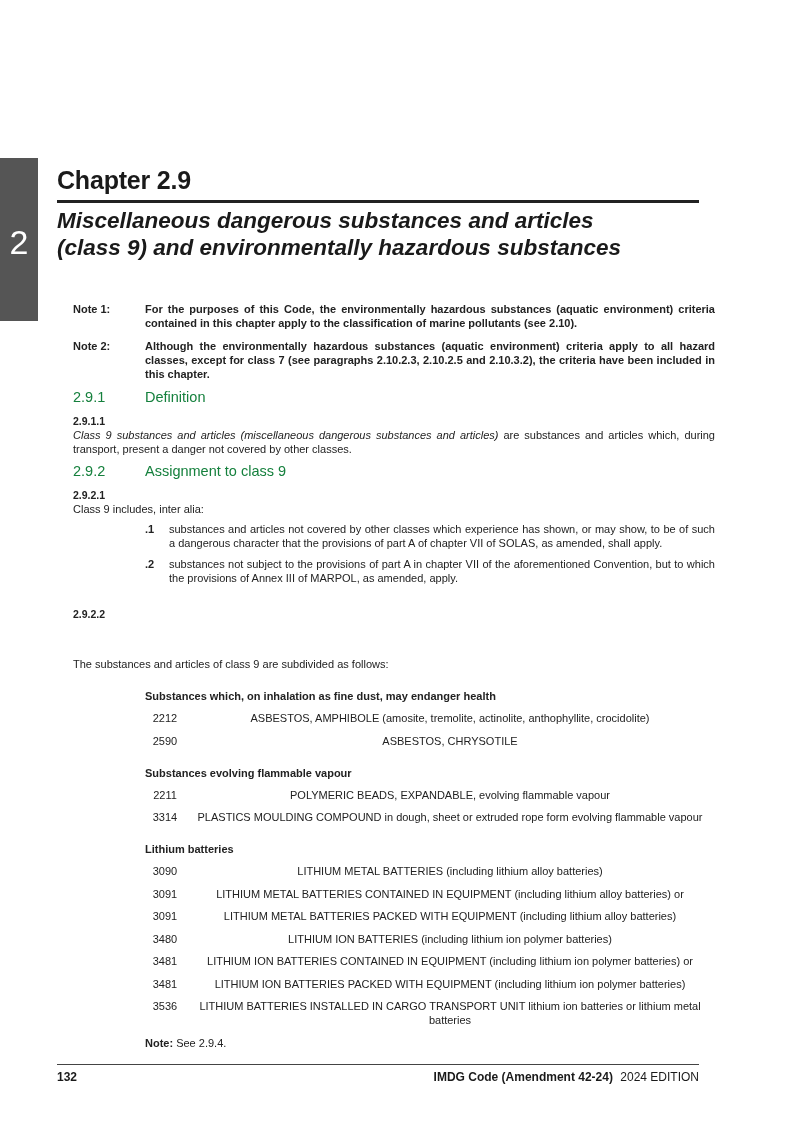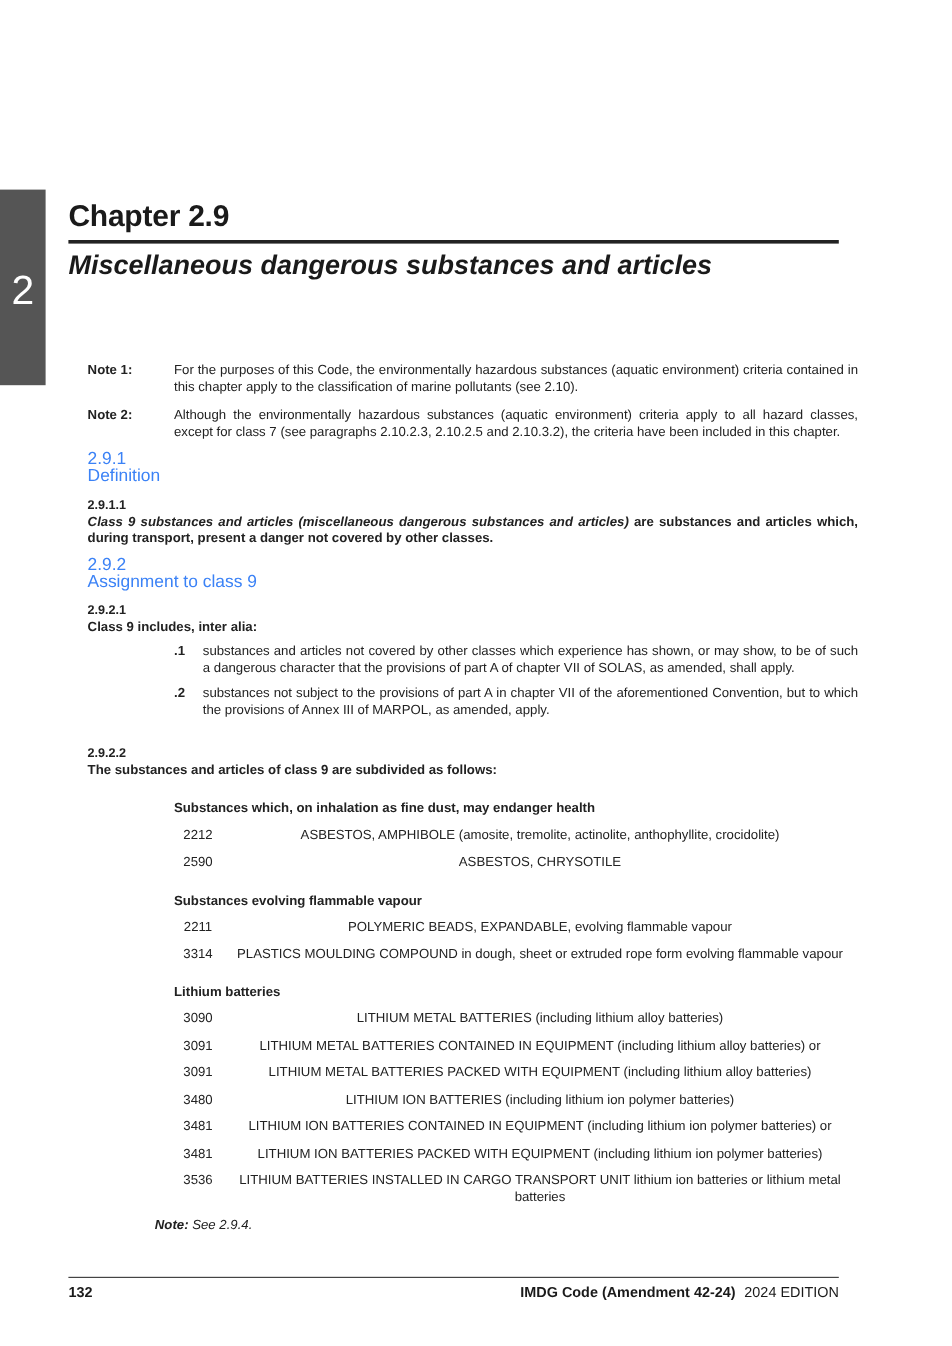--- a/index.html
+++ b/index.html
@@ -45,41 +45,41 @@
   .content {
     position: absolute;
     left: 73px; top: 302px;
     width: 642px;
     font-size: 11px;
     line-height: 14px;
     color: #222;
   }
   .note { display: flex; margin-bottom: 9px; }
   .note .lbl { width: 72px; flex: none; font-weight: bold; }
-  .note .txt { flex: 1; text-align: justify; }
+  .note .txt { flex: 1; text-align: justify; font-weight: bold; }
   .sec-head {
     display: flex; font-size: 14.5px;
-    margin-bottom: 10px; color: #3b82f6; flex-direction: column;
+    margin-bottom: 10px; color: #15803d;
   }
   .sec-head .num { width: 72px; flex: none; }
   .para { display: flex; margin-bottom: 8px; flex-direction: column; }
   .para .num { width: 72px; flex: none; font-weight: bold; font-size: 10.5px; }
-  .para .txt { flex: 1; text-align: justify; font-weight: bold; }
+  .para .txt { flex: 1; text-align: justify; }
   .sub-items { margin-left: 72px; }
   .sub-item { display: flex; margin-bottom: 7px; }
   .sub-item .n { width: 24px; flex: none; font-weight: bold; }
   .sub-item .t { flex: 1; text-align: justify; }
   .group-head {
     margin-left: 72px; font-weight: bold;
     margin-top: 18px; margin-bottom: 8px;
   }
   .un-row { margin-left: 72px; display: flex; margin-bottom: 8.5px; text-align: center; }
   .un-row .un { width: 40px; flex: none; }
   .un-row .t { flex: 1; }
-  .final-note { margin-left: 56px; margin-top: 2px; font-style: italic; }
+  .final-note { margin-left: 72px; margin-top: 2px; }
   .final-note b { font-weight: bold; }
   .footer-rule {
     position: absolute; left: 57px; top: 1064px;
     width: 642px; height: 1px; background: #444;
   }
   .footer-page {
     position: absolute; left: 57px; top: 1070px;
     font-size: 12px; font-weight: bold; color: #1a1a1a;
   }
   .footer-title {
@@ -92,20 +92,21 @@
 <body>
 
 <div class="side-tab">
   <span>2</span>
 </div>
 
 <h1 class="chapter-title">Chapter 2.9</h1>
 <div class="chapter-rule"></div>
 <h2 class="chapter-subtitle">
   <span>Miscellaneous dangerous substances and articles</span><br>
+  <span>(class 9) and environmentally hazardous substances</span>
 </h2>
 
 <div class="content">
 
   <div class="note">
     <span class="lbl">Note 1:</span>
     <span class="txt">For the purposes of this Code, the environmentally hazardous substances (aquatic environment) criteria contained in this chapter apply to the classification of marine pollutants (see 2.10).</span>
   </div>
   <div class="note">
     <span class="lbl">Note 2:</span>
@@ -132,21 +133,21 @@
   <div class="sub-items">
     <div class="sub-item">
       <span class="n">.1</span>
       <span class="t">substances and articles not covered by other classes which experience has shown, or may show, to be of such a dangerous character that the provisions of part A of chapter VII of SOLAS, as amended, shall apply.</span>
     </div>
     <div class="sub-item">
       <span class="n">.2</span>
       <span class="t">substances not subject to the provisions of part A in chapter VII of the aforementioned Convention, but to which the provisions of Annex III of MARPOL, as amended, apply.</span>
     </div>
   </div>
-  <div class="para" style="margin-top:22px;">
+  <div class="para" style="margin-top:22px;gap:36px;">
     <span class="num">2.9.2.2</span>
     <span class="txt">The substances and articles of class 9 are subdivided as follows:</span>
   </div>
 
   <div class="group-head">Substances which, on inhalation as fine dust, may endanger health</div>
   <div class="un-row">
       <span class="un">2212</span>
       <span class="t">ASBESTOS, AMPHIBOLE (amosite, tremolite, actinolite, anthophyllite, crocidolite)</span>
     </div>
   <div class="un-row">

